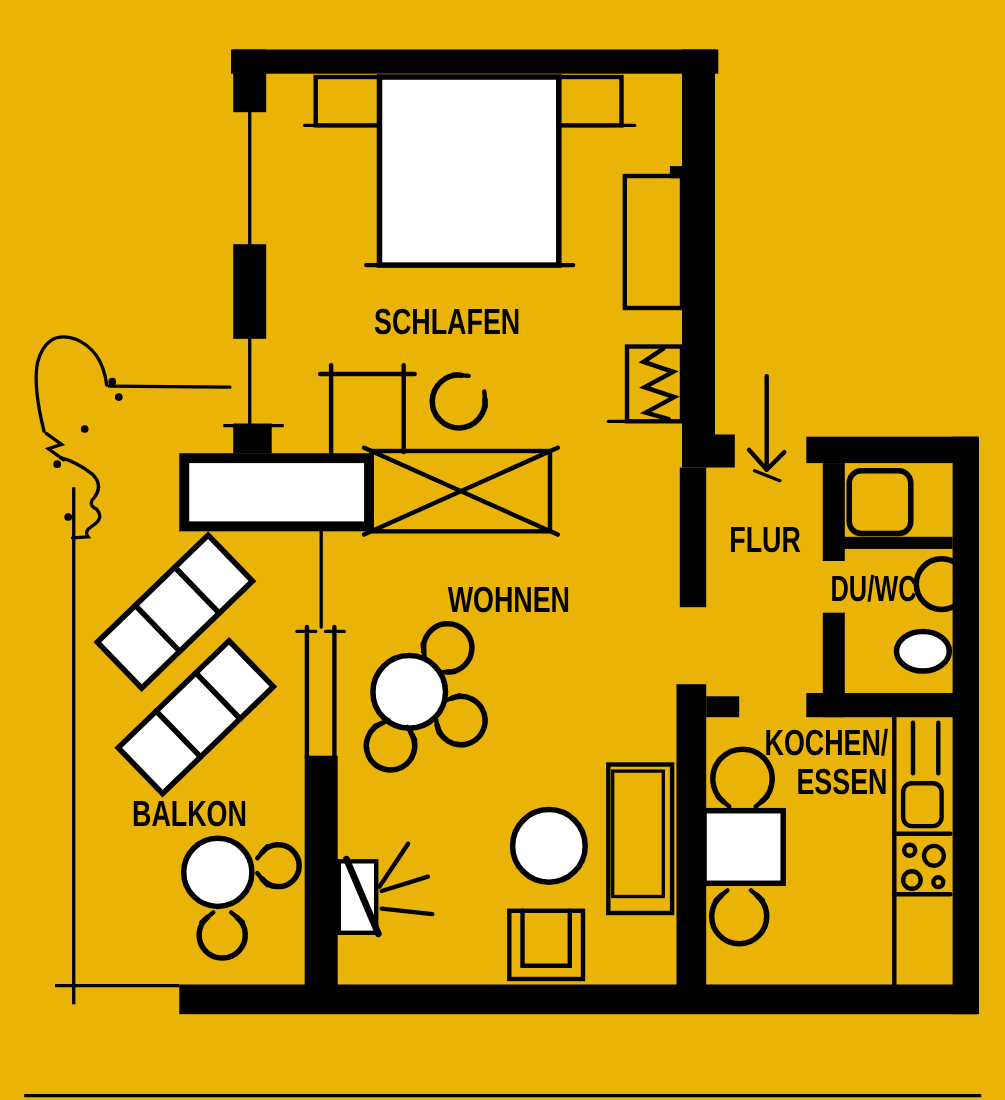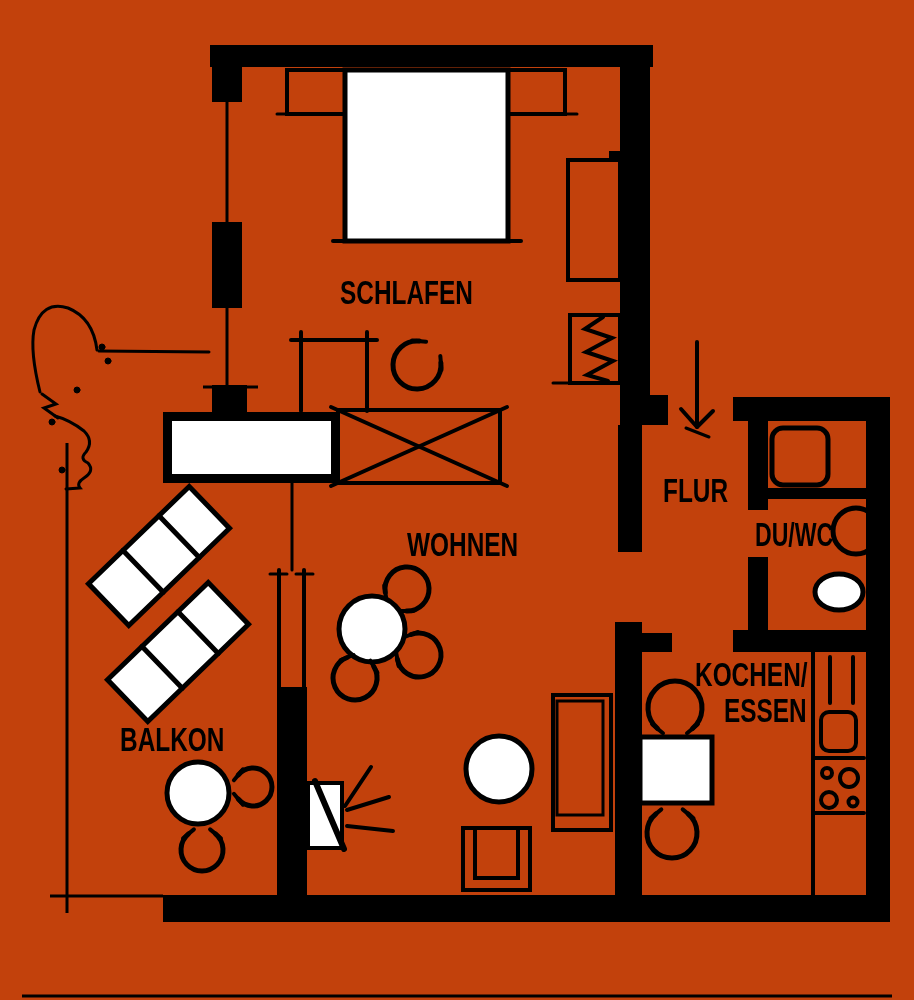--- a/index.html
+++ b/index.html
@@ -1,16 +1,16 @@
 <!DOCTYPE html>
 <html><head>
 <meta charset="utf-8">
 <style>
   html,body{margin:0;padding:0;background:#ffffff;}
-  .page{position:relative;width:914px;height:1000px;background:#c2410c;overflow:hidden;
+  .page{position:relative;width:914px;height:1000px;background:#eab308;overflow:hidden;
         font-family:"Liberation Sans", sans-serif;}
   svg{position:absolute;left:0;top:0;}
   text{font-family:"Liberation Sans", sans-serif;font-weight:bold;fill:#000;}
 </style>
 </head>
 <body>
 
 <div class="page">
 <svg width="914" height="1000" viewBox="0 0 914 1000">
 

